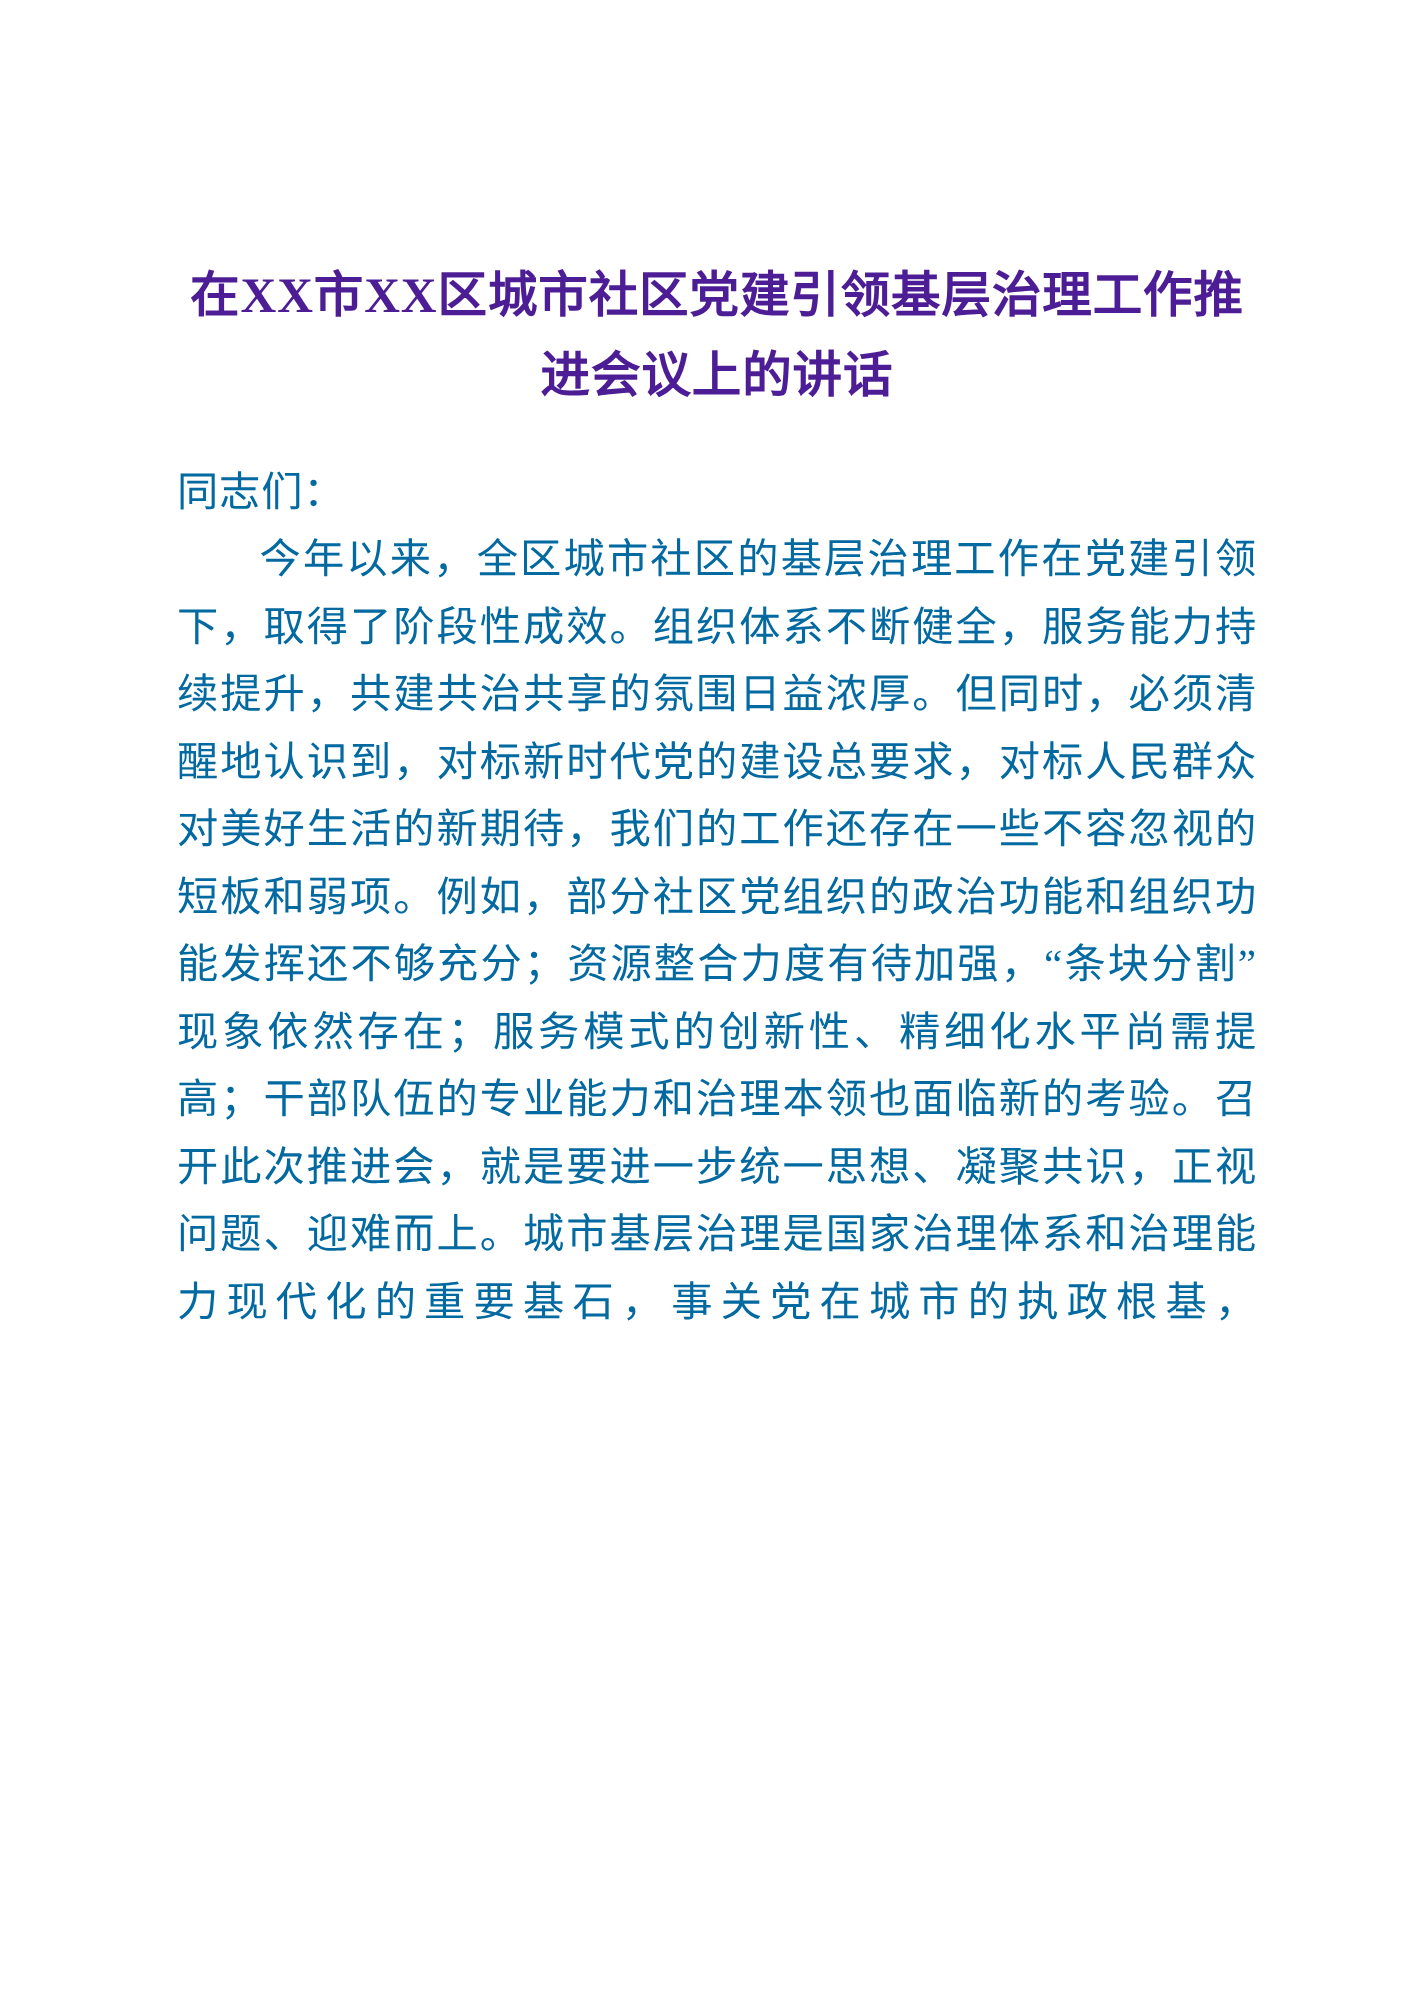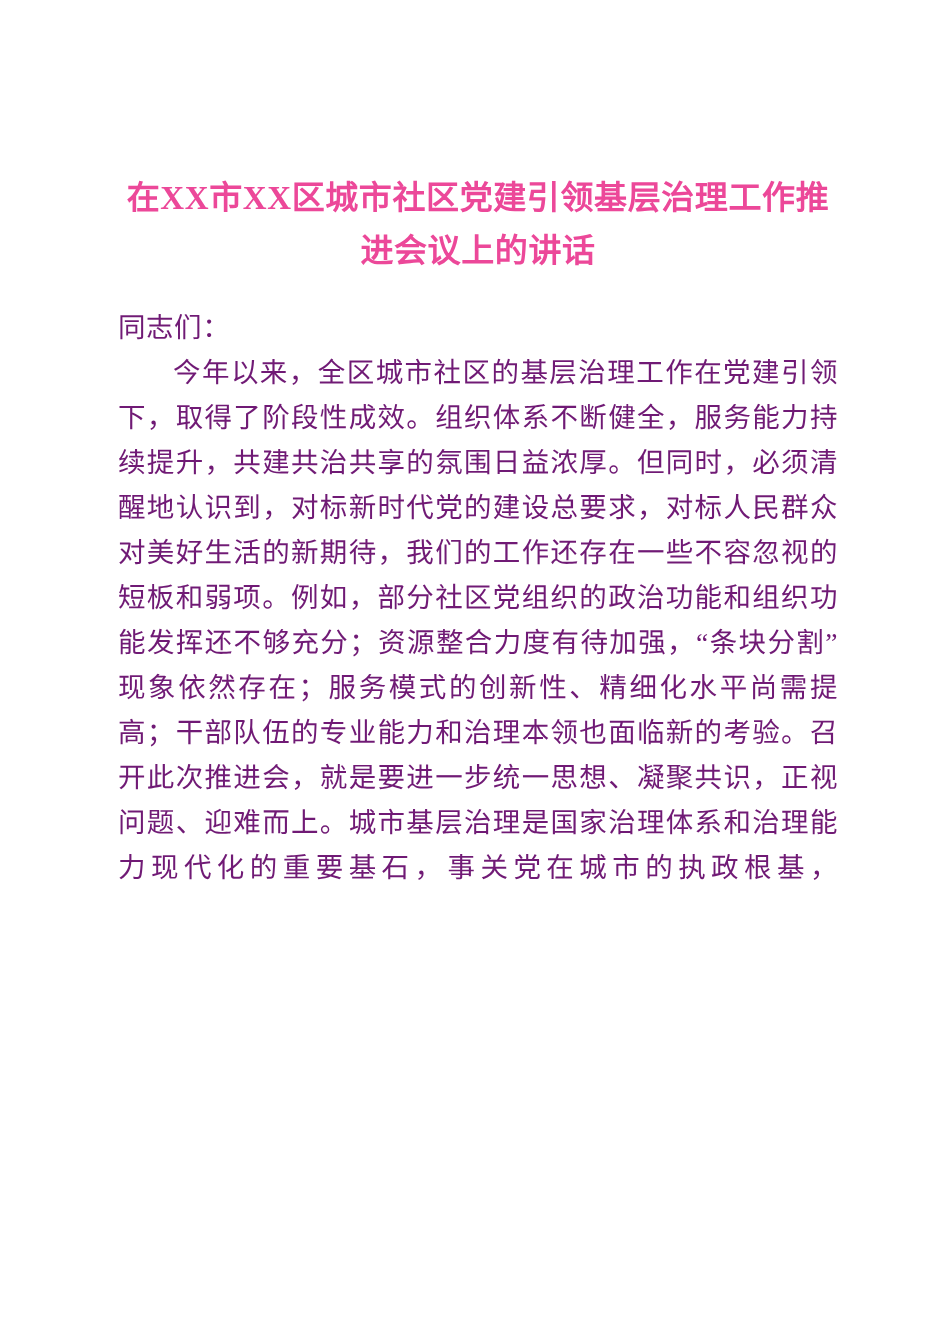--- a/index.html
+++ b/index.html
@@ -30,32 +30,32 @@
   
   .doc-title {
     margin: 0;
     padding: 172px 0 0 0;
     font-family: "Liberation Serif", "DejaVu Serif", serif;
     font-weight: 700;
     font-size: 33px;
     line-height: 53px;
     letter-spacing: 0.6px;
     text-align: center;
-    color: #ec4899;
+    color: #4c1d95;
     text-rendering: optimizeLegibility;
   }
 
   
   .para {
     margin: 0;
     font-family: "Liberation Serif", "DejaVu Serif", serif;
     font-size: 27.5px;
     line-height: 45px;
     letter-spacing: 0.55px;
-    color: #701a75;
+    color: #0369a1;
     text-align: justify;
     text-justify: inter-character;
     word-break: break-all;
     hyphens: none;
   }
 
   .para.salutation {
     margin-top: 27px;
     text-indent: 0;
     text-align: left;

